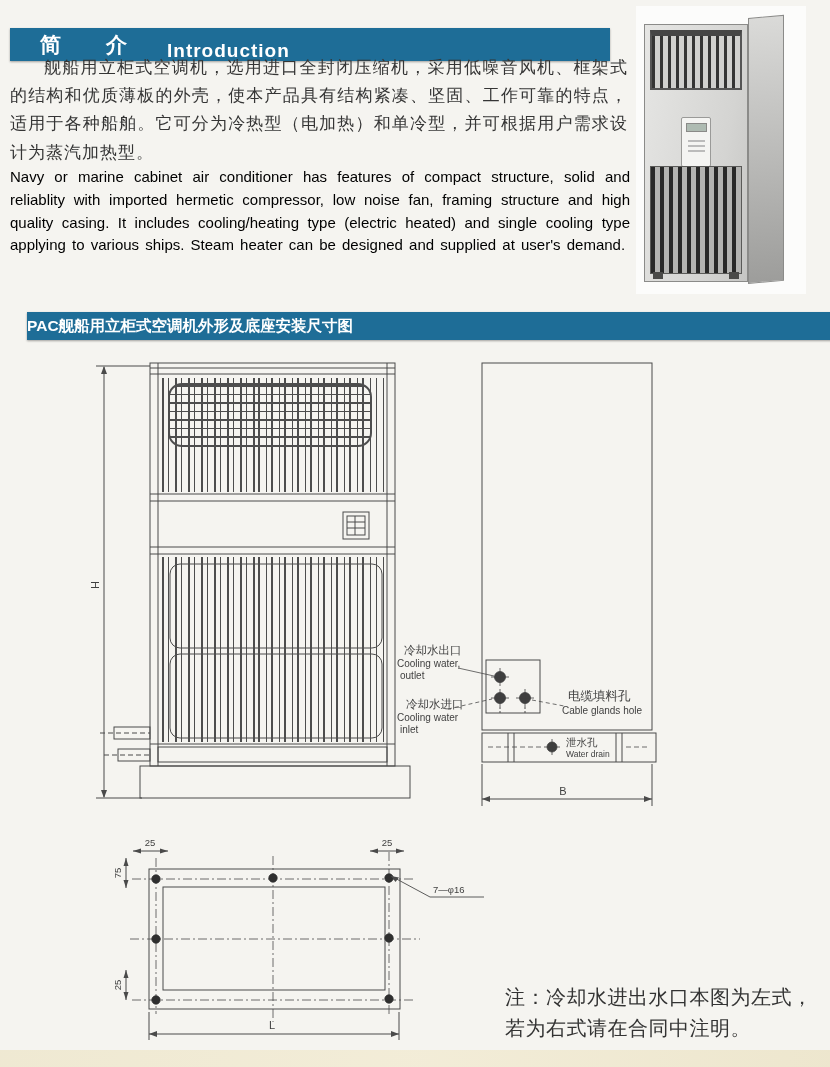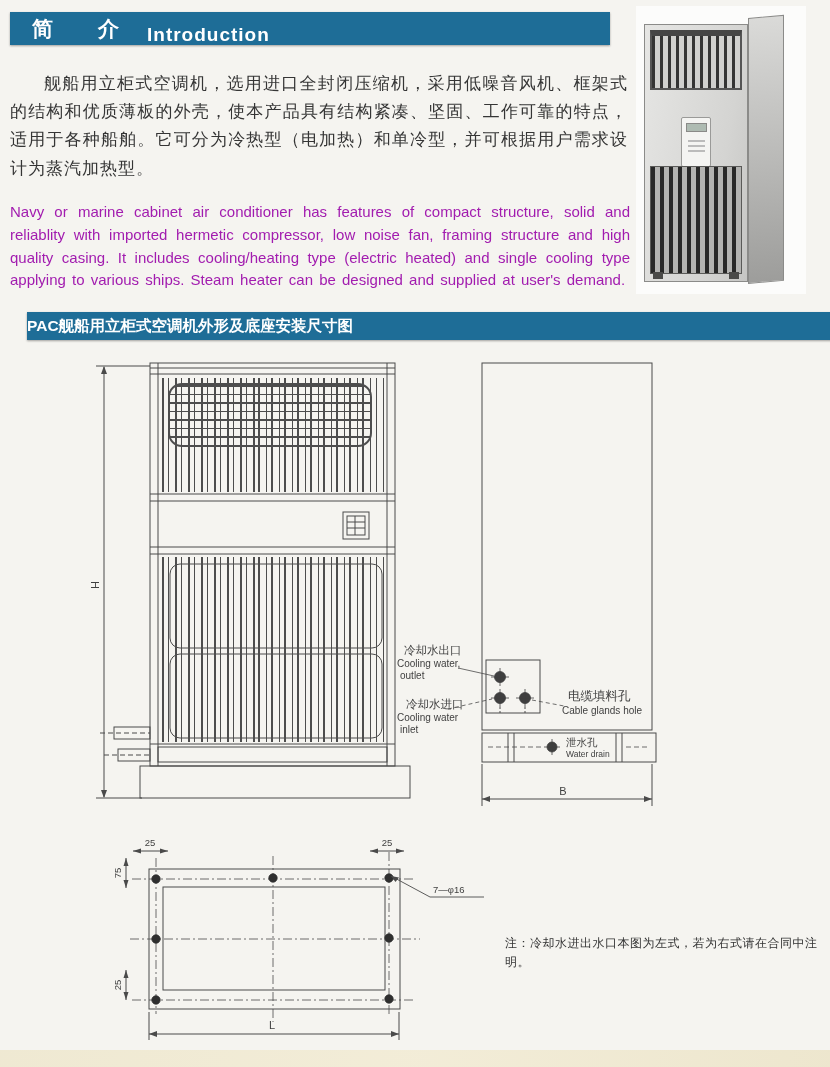--- a/index.html
+++ b/index.html
@@ -8,36 +8,36 @@
   .page {
     position:relative; width:830px; height:1067px; overflow:hidden;
     background: var(--page_bg, #f5f4f0);
   }
   
   .hbar {
     position:absolute; display:flex; align-items:center;
     background: var(--header_bg, #1e6d97); color: var(--header_text, #ffffff);
     box-shadow: 0 1px 2px rgba(0,0,0,.35);
   }
-  .hbar1 { left:10px; top:12px; width:600px; height:33px; padding-left:22px; gap:16px; }
+  .hbar1 { left:10px; top:28px; width:600px; height:33px; padding-left:30px; gap:28px; }
   .hbar1 .cn { font-size:21px; font-weight:bold; letter-spacing:12px; }
   .hbar1 .en { font-size:19px; font-weight:bold; letter-spacing:1px;margin-top:12px; }
   .hbar2 { left:27px; top:312px; width:812px; height:28px; gap:10px; }
   .hbar2 .cn { font-size:15.5px; font-weight:bold; }
   .hbar2 .en { font-size:15.5px; font-weight:bold; letter-spacing:.5px; }
   
   .para-cn {
-    position:absolute; left:10px; top:70px; width:618px;
+    position:absolute; left:10px; top:54px; width:618px;
     font-size:17px; line-height:1.66; color:#353535; letter-spacing:1px;
     text-align:justify; text-indent:2em;
   }
   .para-en {
     position:absolute; left:10px; top:166px; width:620px;
-    font-size:15px; line-height:1.52; color:#a21caf;
-    text-align:justify; word-spacing:2px;margin-top:35px;
+    font-size:15px; line-height:1.52; color:#000000;
+    text-align:justify; word-spacing:2px;
   }
   
   .photo { position:absolute; left:636px; top:6px; width:170px; height:288px; background:#fcfcfb; }
   .photo .front {
     position:absolute; left:8px; top:18px; width:104px; height:258px;
     background:linear-gradient(100deg,#e6e6e4 0%,#d4d4d2 70%,#c6c6c4 100%);
     border:1px solid #8b8b89;
   }
   .photo .grille-top {
     position:absolute; left:5px; top:5px; width:92px; height:60px;
@@ -82,21 +82,21 @@
   .vbars-top { left:162px; top:378px; width:225px; height:114px; }
   .vbars-bottom { left:162px; top:557px; width:225px; height:185px; }
   .fin-area {
     position:absolute; left:168px; top:383px; width:204px; height:64px;
     border:2px solid #4d4d4d; border-radius:14px;
     background-image:repeating-linear-gradient(180deg, #4d4d4d 0 1.5px, rgba(0,0,0,0) 1.5px 8.5px);
   }
   .drawing { position:absolute; left:0; top:350px; width:830px; height:717px; }
   
   .note { position:absolute; left:505px; top:934px; width:322px; }
-  .note-cn { font-size:12px; line-height:1.55; color:#333; margin-bottom:7px; letter-spacing:.5px; }
+  .note-cn { font-size:20px; line-height:1.55; color:#333; margin-bottom:7px; letter-spacing:.5px;margin-top:48px; }
   .note-en { font-size:12.5px; line-height:1.6; color:#555; text-align:justify; word-spacing:2px; }
   
   .bottom-strip {
     position:absolute; left:0; top:1050px; width:830px; height:17px;
     background:linear-gradient(90deg,#eee7cd 0%,#f2ebd3 50%,#ece4c8 100%);
     opacity:.85;
   }
   svg text { font-family:"Liberation Sans", sans-serif; }
 </style>
 </head>

